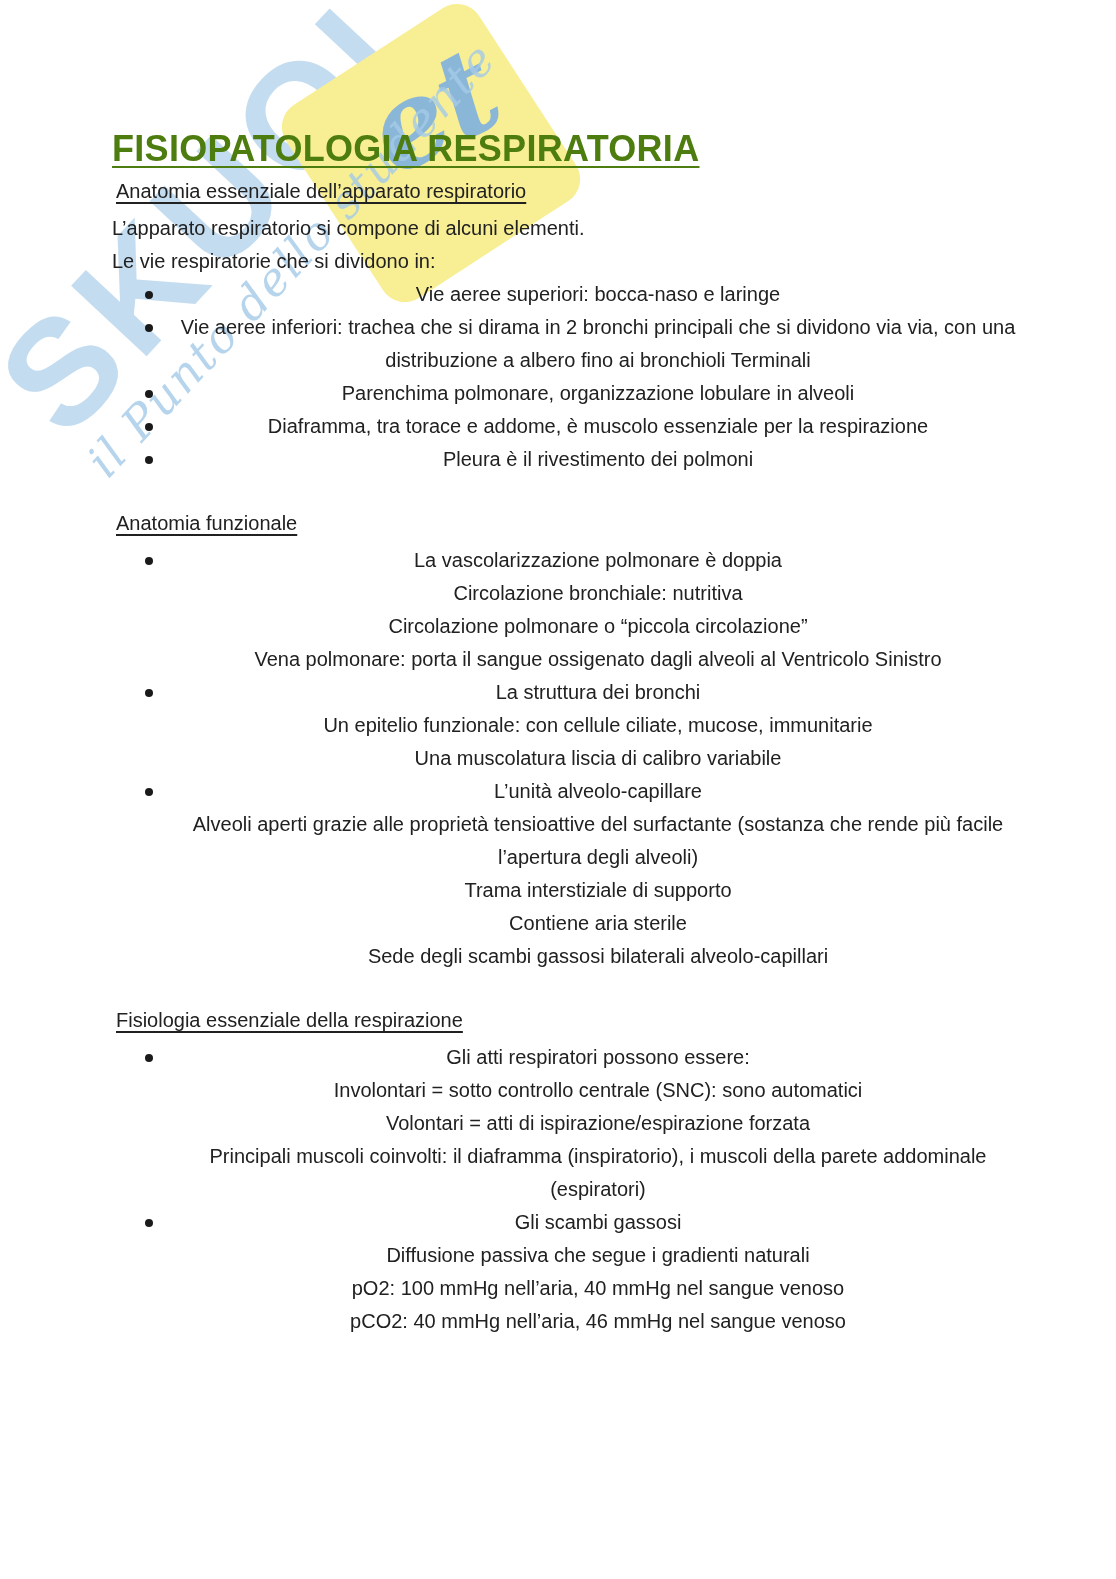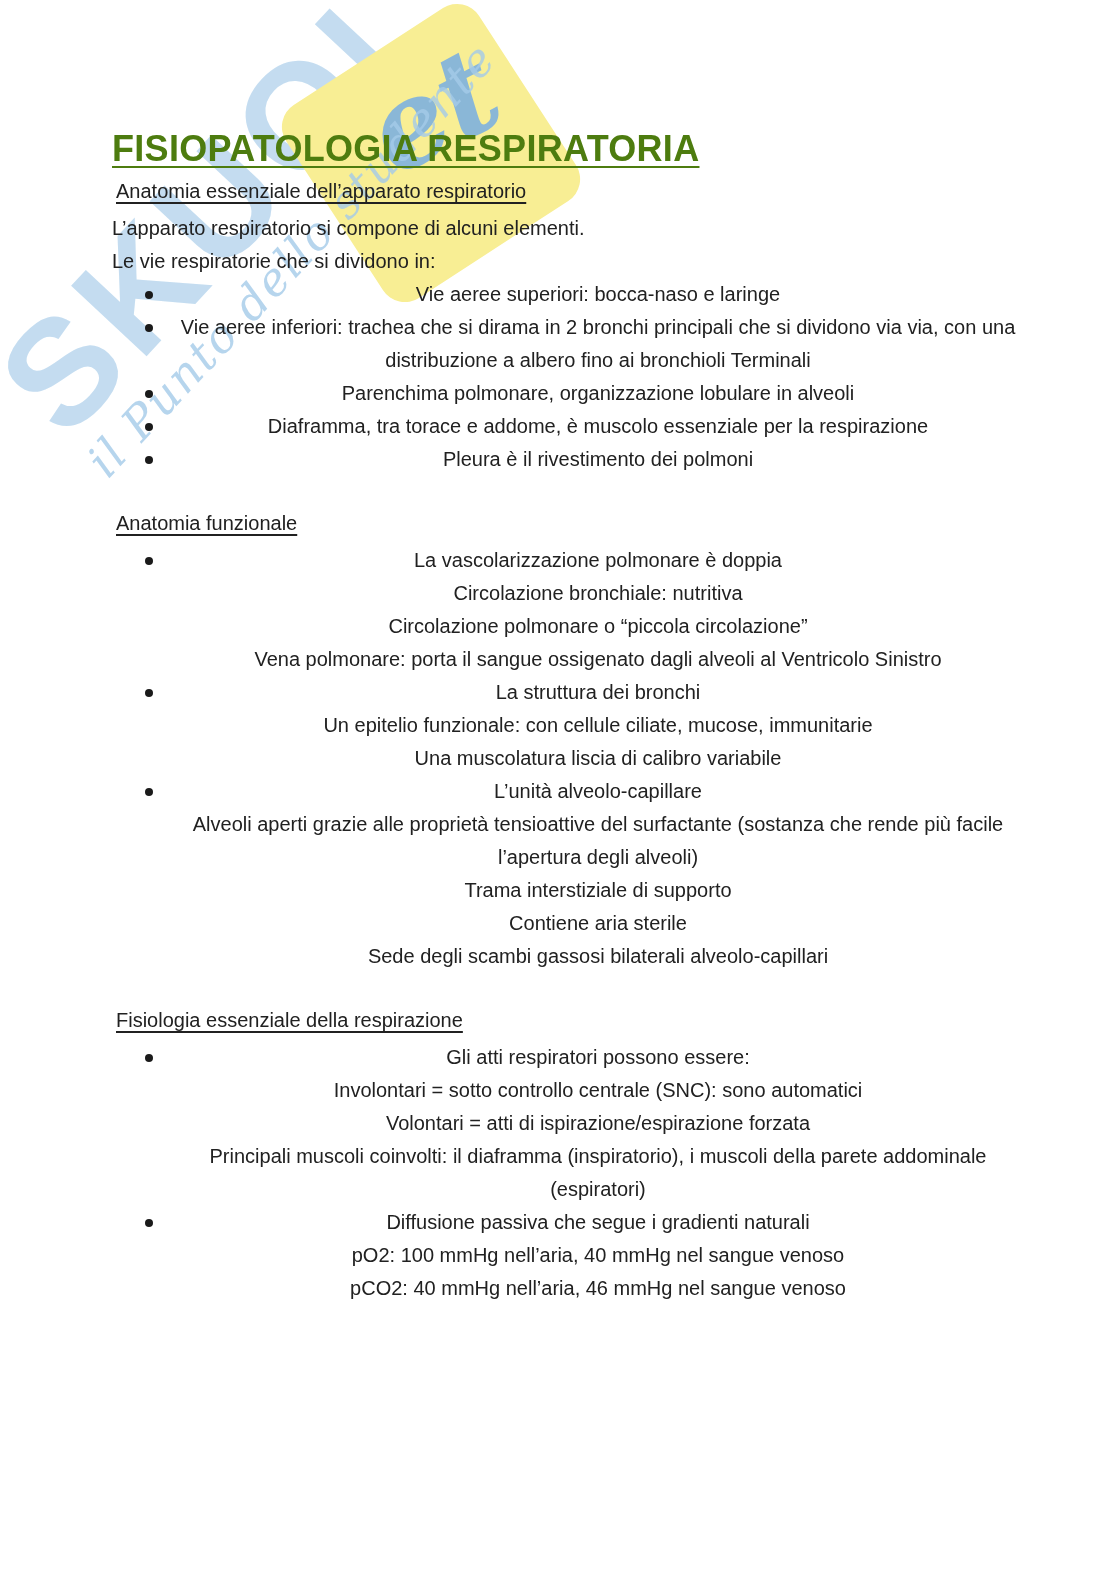--- a/index.html
+++ b/index.html
@@ -149,20 +149,21 @@
     <ul class="bullets">
       <li class="bullet">
         <span class="dot"></span>
         <div>Gli atti respiratori possono essere:</div>
         <div>Involontari = sotto controllo centrale (SNC): sono automatici</div>
         <div>Volontari = atti di ispirazione/espirazione forzata</div>
         <div>Principali muscoli coinvolti: il diaframma (inspiratorio), i muscoli della parete addominale (espiratori)</div>
       </li>
       <li class="bullet">
         <span class="dot"></span>
+        <div>Gli scambi gassosi</div>
         <div>Diffusione passiva che segue i gradienti naturali</div>
         <div>pO2: 100 mmHg nell’aria, 40 mmHg nel sangue venoso</div>
         <div>pCO2: 40 mmHg nell’aria, 46 mmHg nel sangue venoso</div>
       </li>
     </ul>
   </div>
 
 </div>
 
 </body></html>

